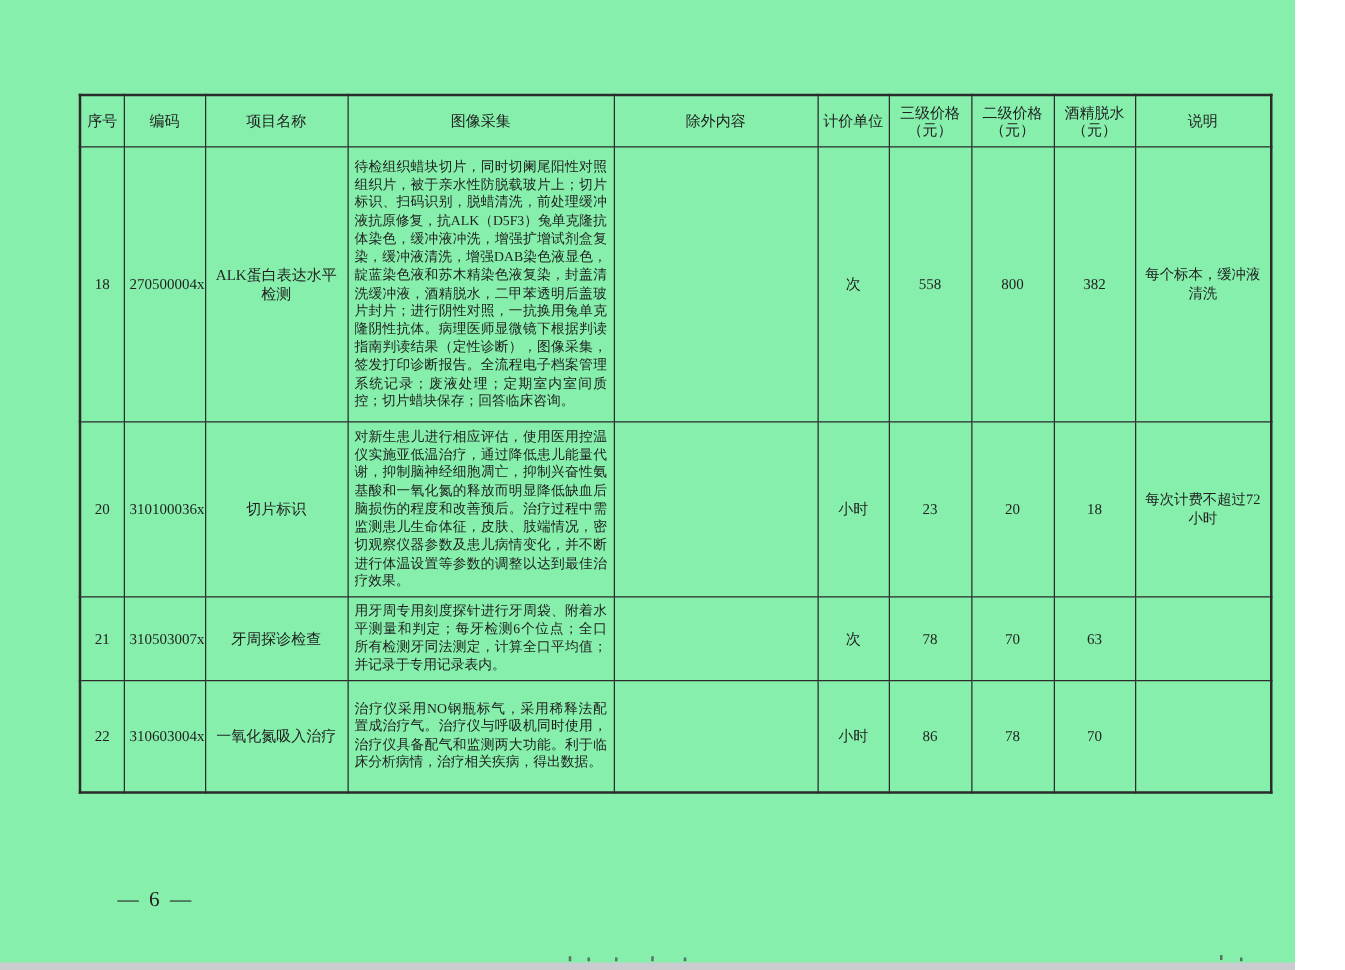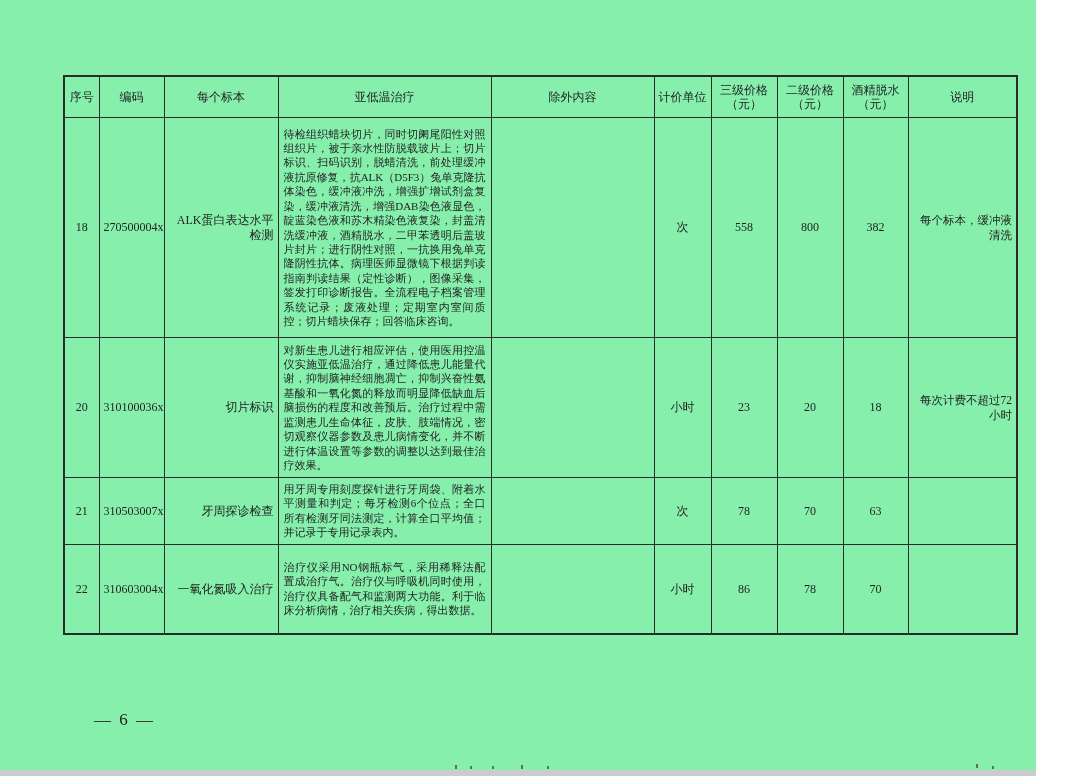--- a/index.html
+++ b/index.html
@@ -42,21 +42,21 @@
   .price-table tbody td {
     font-size: 12px;
     line-height: 14.5px;
     padding: 3px 4px;
   }
   .price-table tbody tr:nth-child(1) { height: 220px; }
   .price-table tbody tr:nth-child(2) { height: 140px; }
   .price-table tbody tr:nth-child(3) { height: 62px; }
   .price-table tbody tr:nth-child(4) { height: 90px; }
   .c-center { text-align: center; }
-  .c-left   { text-align: right; }
+  .c-left   { text-align: center; }
   .c-content {
     font-size: 11px !important;
     line-height: 14.4px !important;
     padding: 4px 5px !important;
     text-align: justify;
     text-justify: inter-ideograph;
   }
   .c-note {
     font-size: 11.5px !important;
     line-height: 15px !important;
@@ -108,22 +108,22 @@
       <col style="width:57px">
       <col style="width:66px">
       <col style="width:66px">
       <col style="width:65px">
       <col style="width:109px">
     </colgroup>
     <thead>
       <tr>
           <th>序号</th>
           <th>编码</th>
-          <th>每个标本</th>
-          <th>亚低温治疗</th>
+          <th>项目名称</th>
+          <th>图像采集</th>
           <th>除外内容</th>
           <th>计价单位</th>
           <th>三级价格
 （元）</th>
           <th>二级价格
 （元）</th>
           <th>酒精脱水
 （元）</th>
           <th>说明</th>
         </tr>

